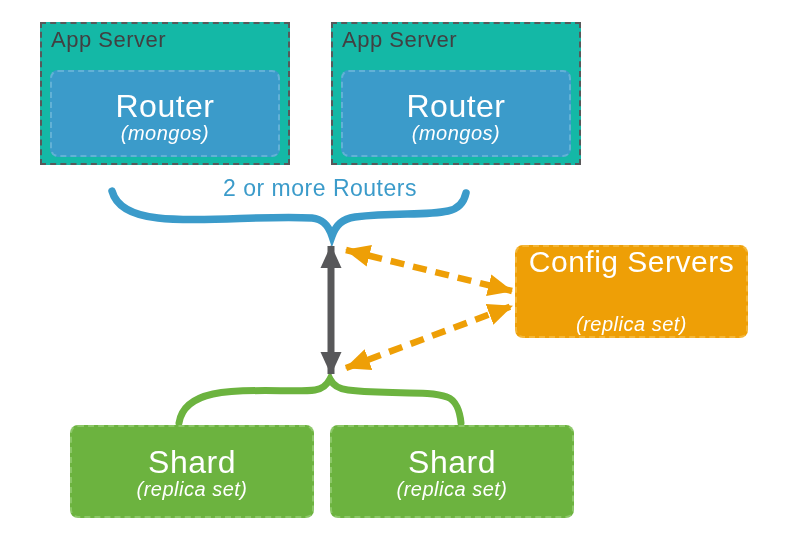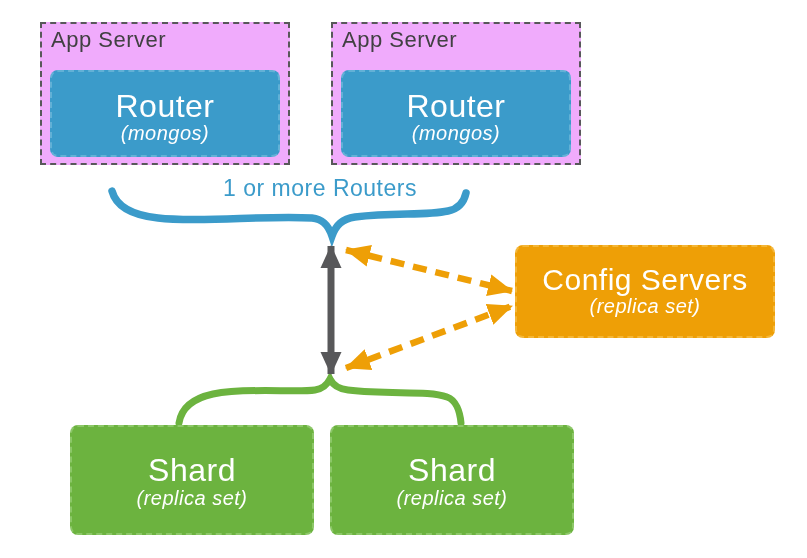--- a/index.html
+++ b/index.html
@@ -5,21 +5,21 @@
   html,body { margin:0; padding:0; background:#ffffff; }
   .stage {
     position:relative; width:807px; height:558px; background:#ffffff;
     font-family:"Liberation Sans", sans-serif; overflow:hidden;
   }
   svg.connectors { position:absolute; left:0; top:0; width:807px; height:558px; pointer-events:none; }
 
   
   .app-server {
     position:absolute; width:250px; height:143px; box-sizing:border-box;
-    border:2px dashed var(--gray); background:#f0abfc;
+    border:2px dashed var(--gray); background:#14b8a6;
   }
   .app-server .app-label {
     position:absolute; left:9px; top:3px; font-size:22px; color:var(--text-dark); letter-spacing:0.5px;
   }
   .as1 { left:40px; top:22px; }
   .as2 { left:331px; top:22px; }
 
   
   .node {
     position:absolute; box-sizing:border-box; border-radius:8px;
@@ -27,26 +27,26 @@
     color:#ffffff; text-align:center;
   }
   .node .title { font-size:32px; line-height:1.02; letter-spacing:0.5px; }
   .node .sub   { font-size:20px; line-height:1.15; letter-spacing:0.5px;font-style:italic; }
 
   .router-box {
     left:8px; top:46px; right:8px; height:87px; padding-top:8px;
     background:var(--blue); border:2px dashed var(--blue-light);
   }
   .config-box {
-    left:515px; top:245px; width:260px; height:93px;
-    background:var(--orange); border:2px dashed var(--orange-light);
+    left:515px; top:245px; width:233px; height:93px;
+    background:var(--orange); border:2px dashed var(--orange-light);justify-content:space-between;
   }
   .config-box .title { font-size:30px; }
   .shard-box {
-    top:425px; width:244px; height:110px; padding-top:4px;
+    top:425px; width:244px; height:93px; padding-top:4px;
     background:var(--green); border:2px dashed var(--green-light);
   }
   .sh1 { left:70px; }
   .sh2 { left:330px; }
 
   
   .note {
     position:absolute; text-align:center; font-size:23px; letter-spacing:0.5px;
   }
   .note-routers { left:150px; top:175px; width:340px; color:var(--blue); }
@@ -115,21 +115,21 @@
   </div>
 
   <div class="app-server as2">
     <div class="app-label">App Server</div>
     <div class="node router-box">
       <div class="title">Router</div>
       <div class="sub">(mongos)</div>
     </div>
   </div>
 
-  <div class="note note-routers">1 or more Routers</div>
+  <div class="note note-routers">2 or more Routers</div>
 
   <div class="node config-box">
     <div class="title">Config Servers</div>
     <div class="sub">(replica set)</div>
   </div>
 
   <div class="node shard-box sh1">
     <div class="title">Shard</div>
     <div class="sub">(replica set)</div>
   </div>

